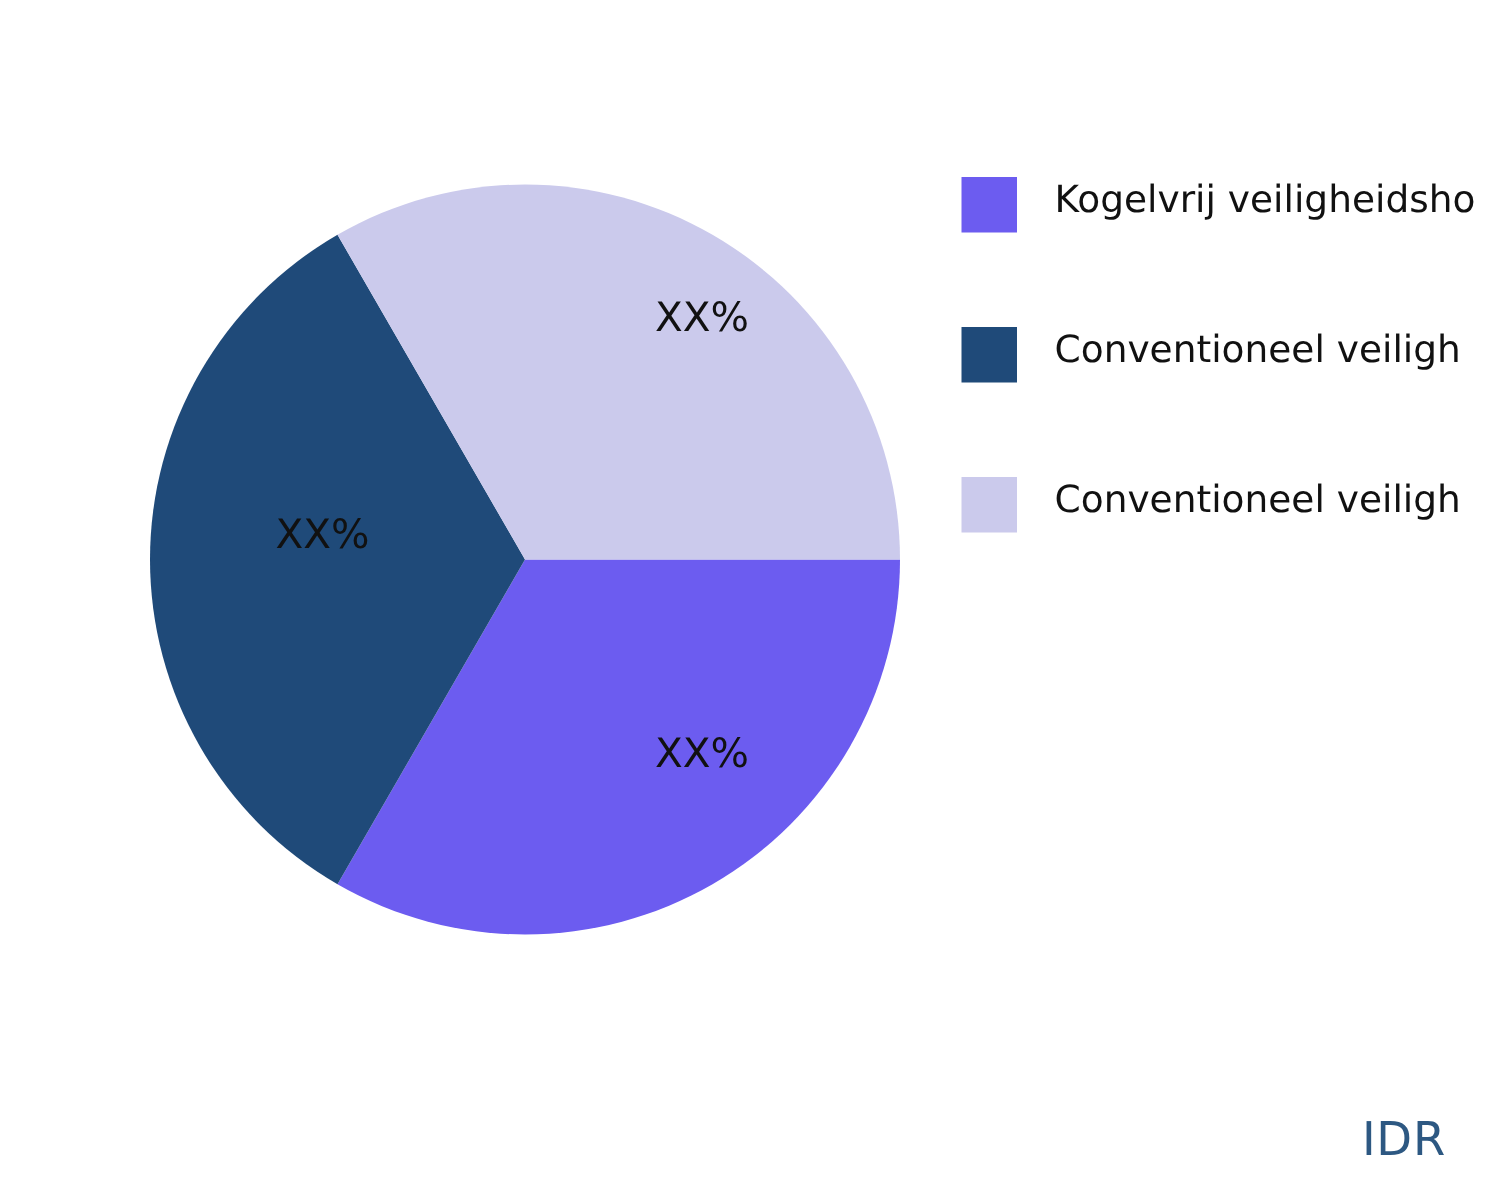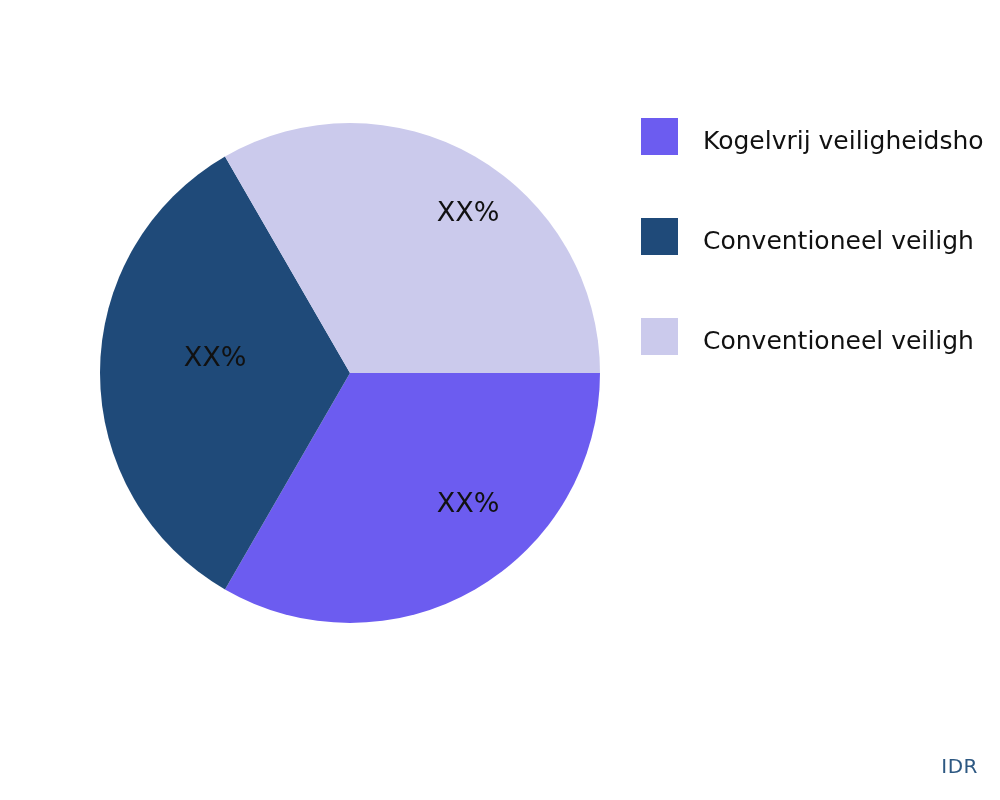--- a/index.html
+++ b/index.html
@@ -50,40 +50,40 @@
     position: absolute;
     left: 613px;
     top: 118px;
     width: 400px;
     height: 250px;
   }
   .legend-row {
     position: absolute;
     left: 0;
     display: flex;
-    align-items: flex-end;
+    align-items: flex-start;
     white-space: nowrap;
     padding-left: 28px;
   }
   .legend-swatch {
     width: 37px;
     height: 37px;
     flex: 0 0 37px;
   }
   .legend-label {
     margin-left: 25px;
     font-size: 25px;
     color: #111111;
     white-space: nowrap;
   }
   #watermark {
     position: absolute;
-    right: 22px;
+    right: 36px;
     bottom: 22px;
-    font-size: 20px;
+    font-size: 31px;
     color: #2d5882;
     letter-spacing: 0.5px;
   }
 </style>
 </head>
 <body>
 
 <div id="page">
 
 

